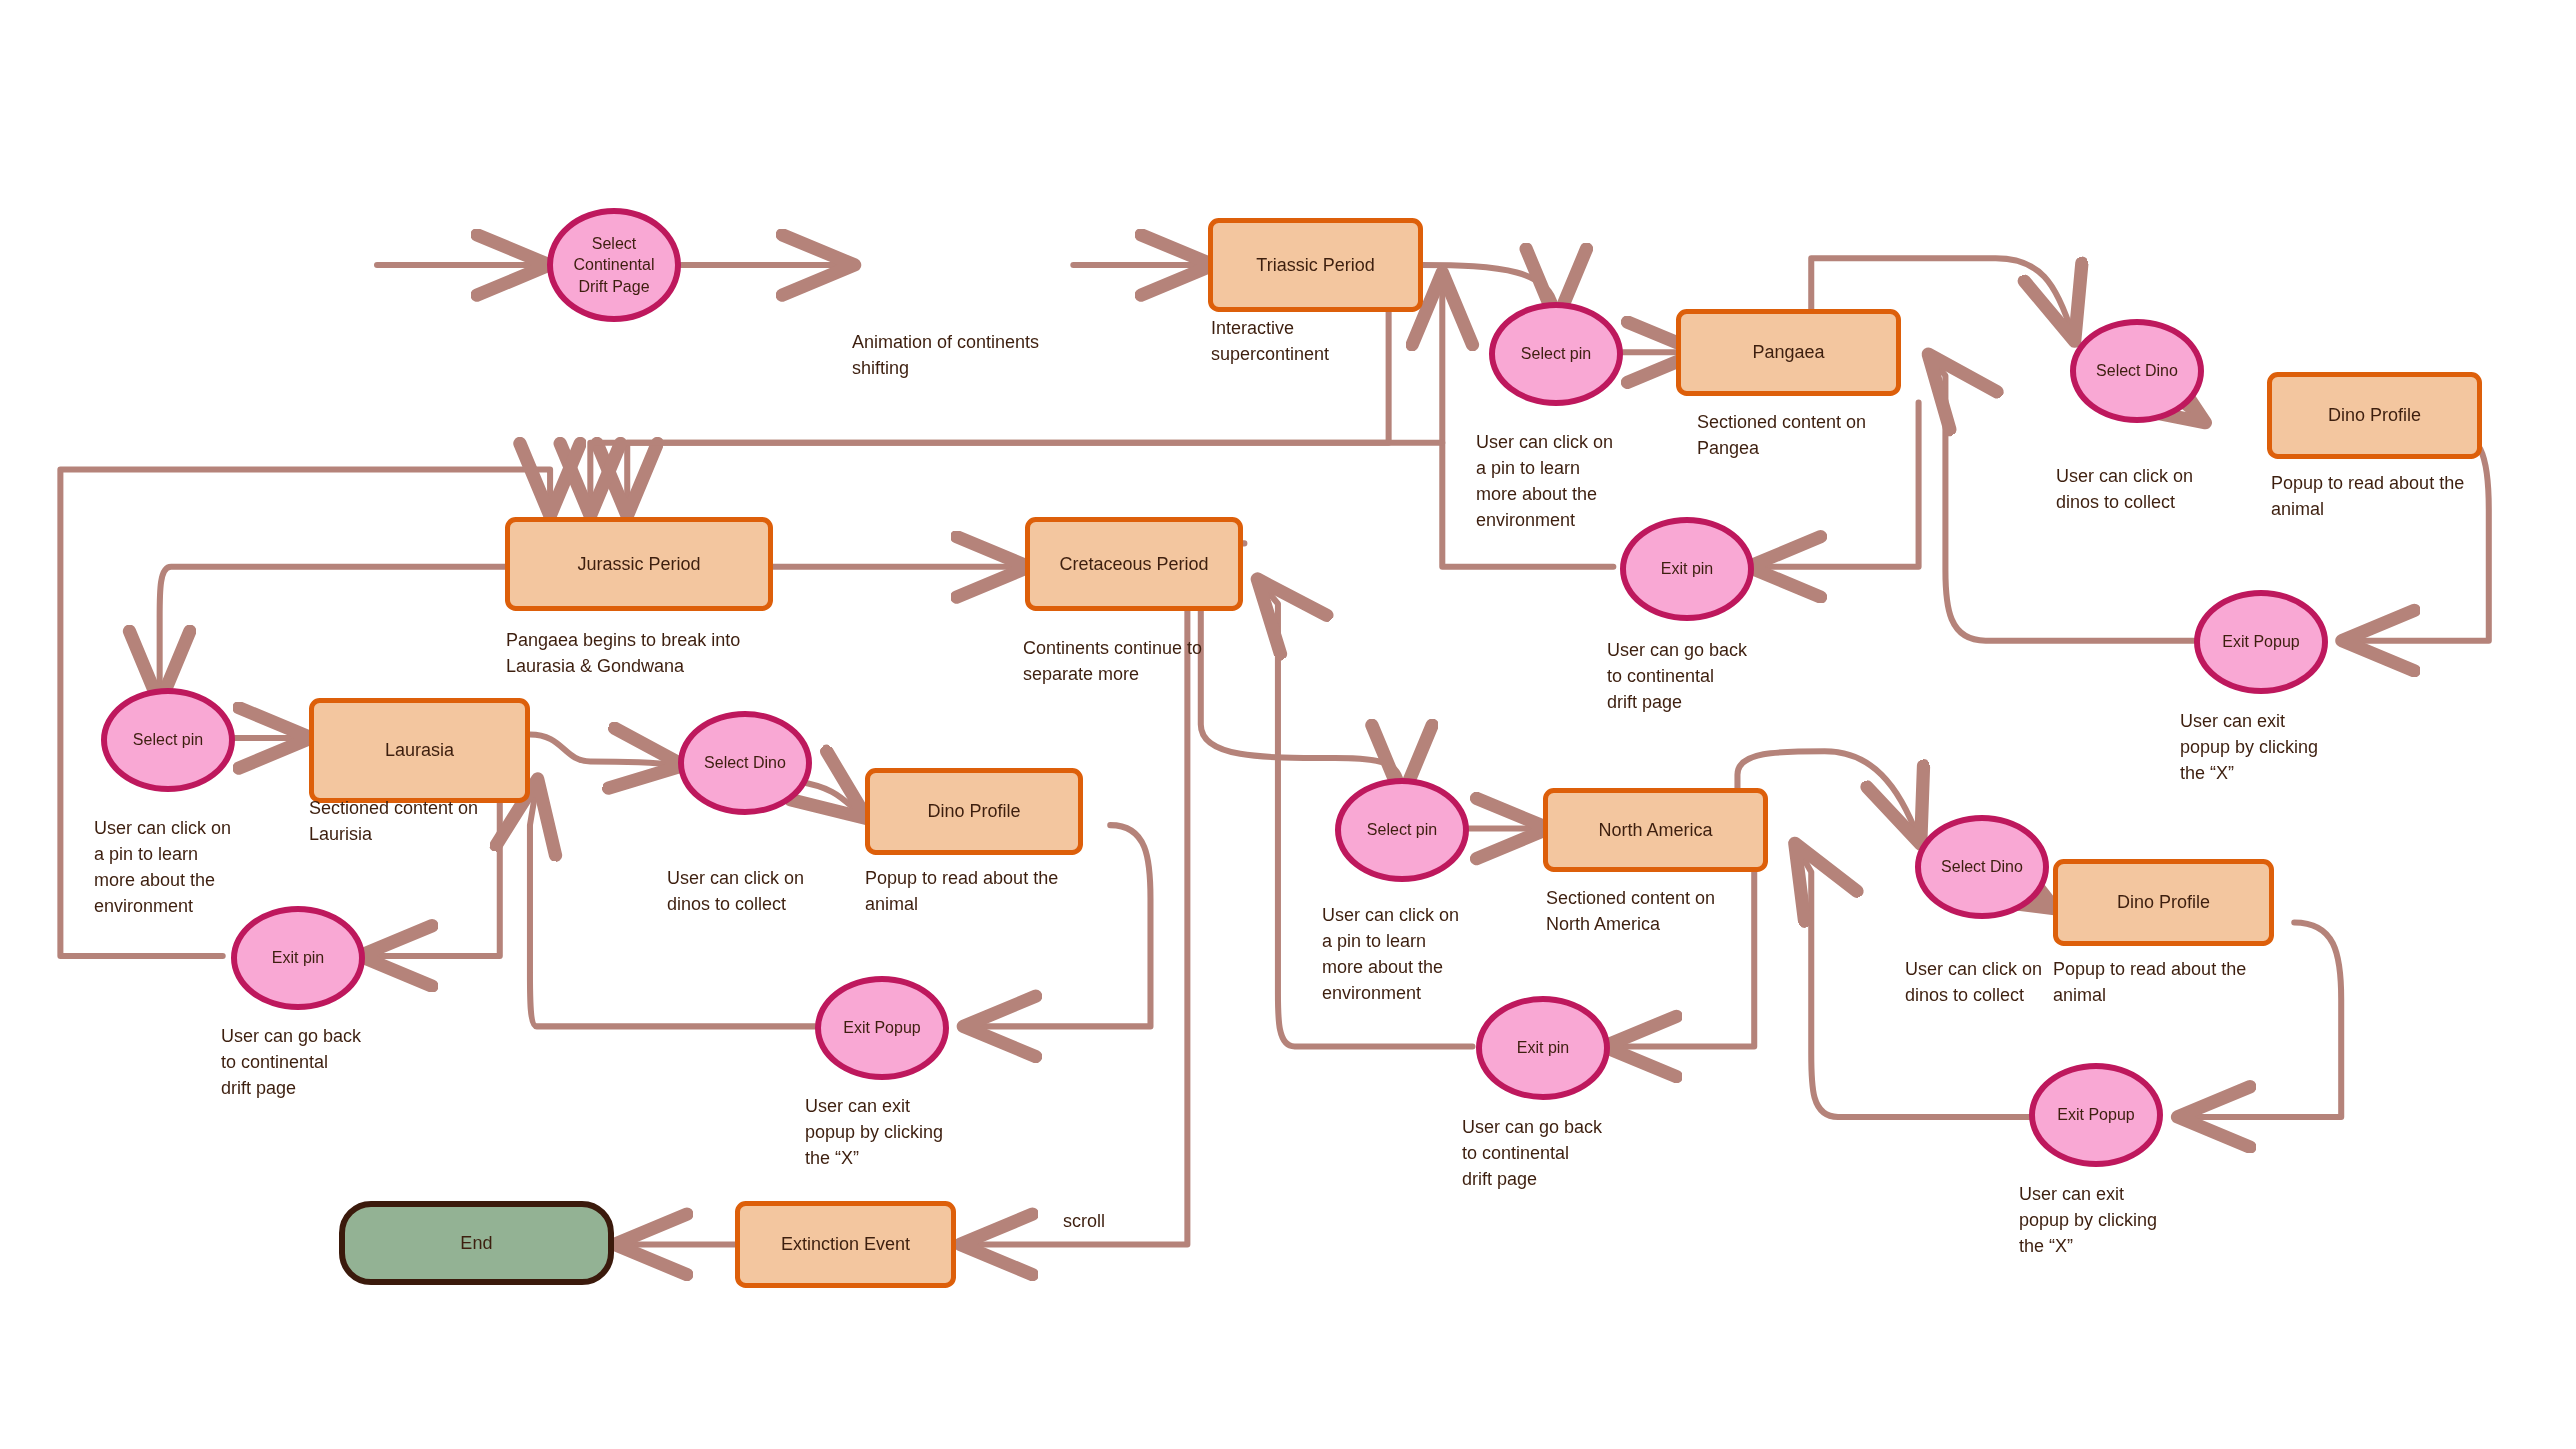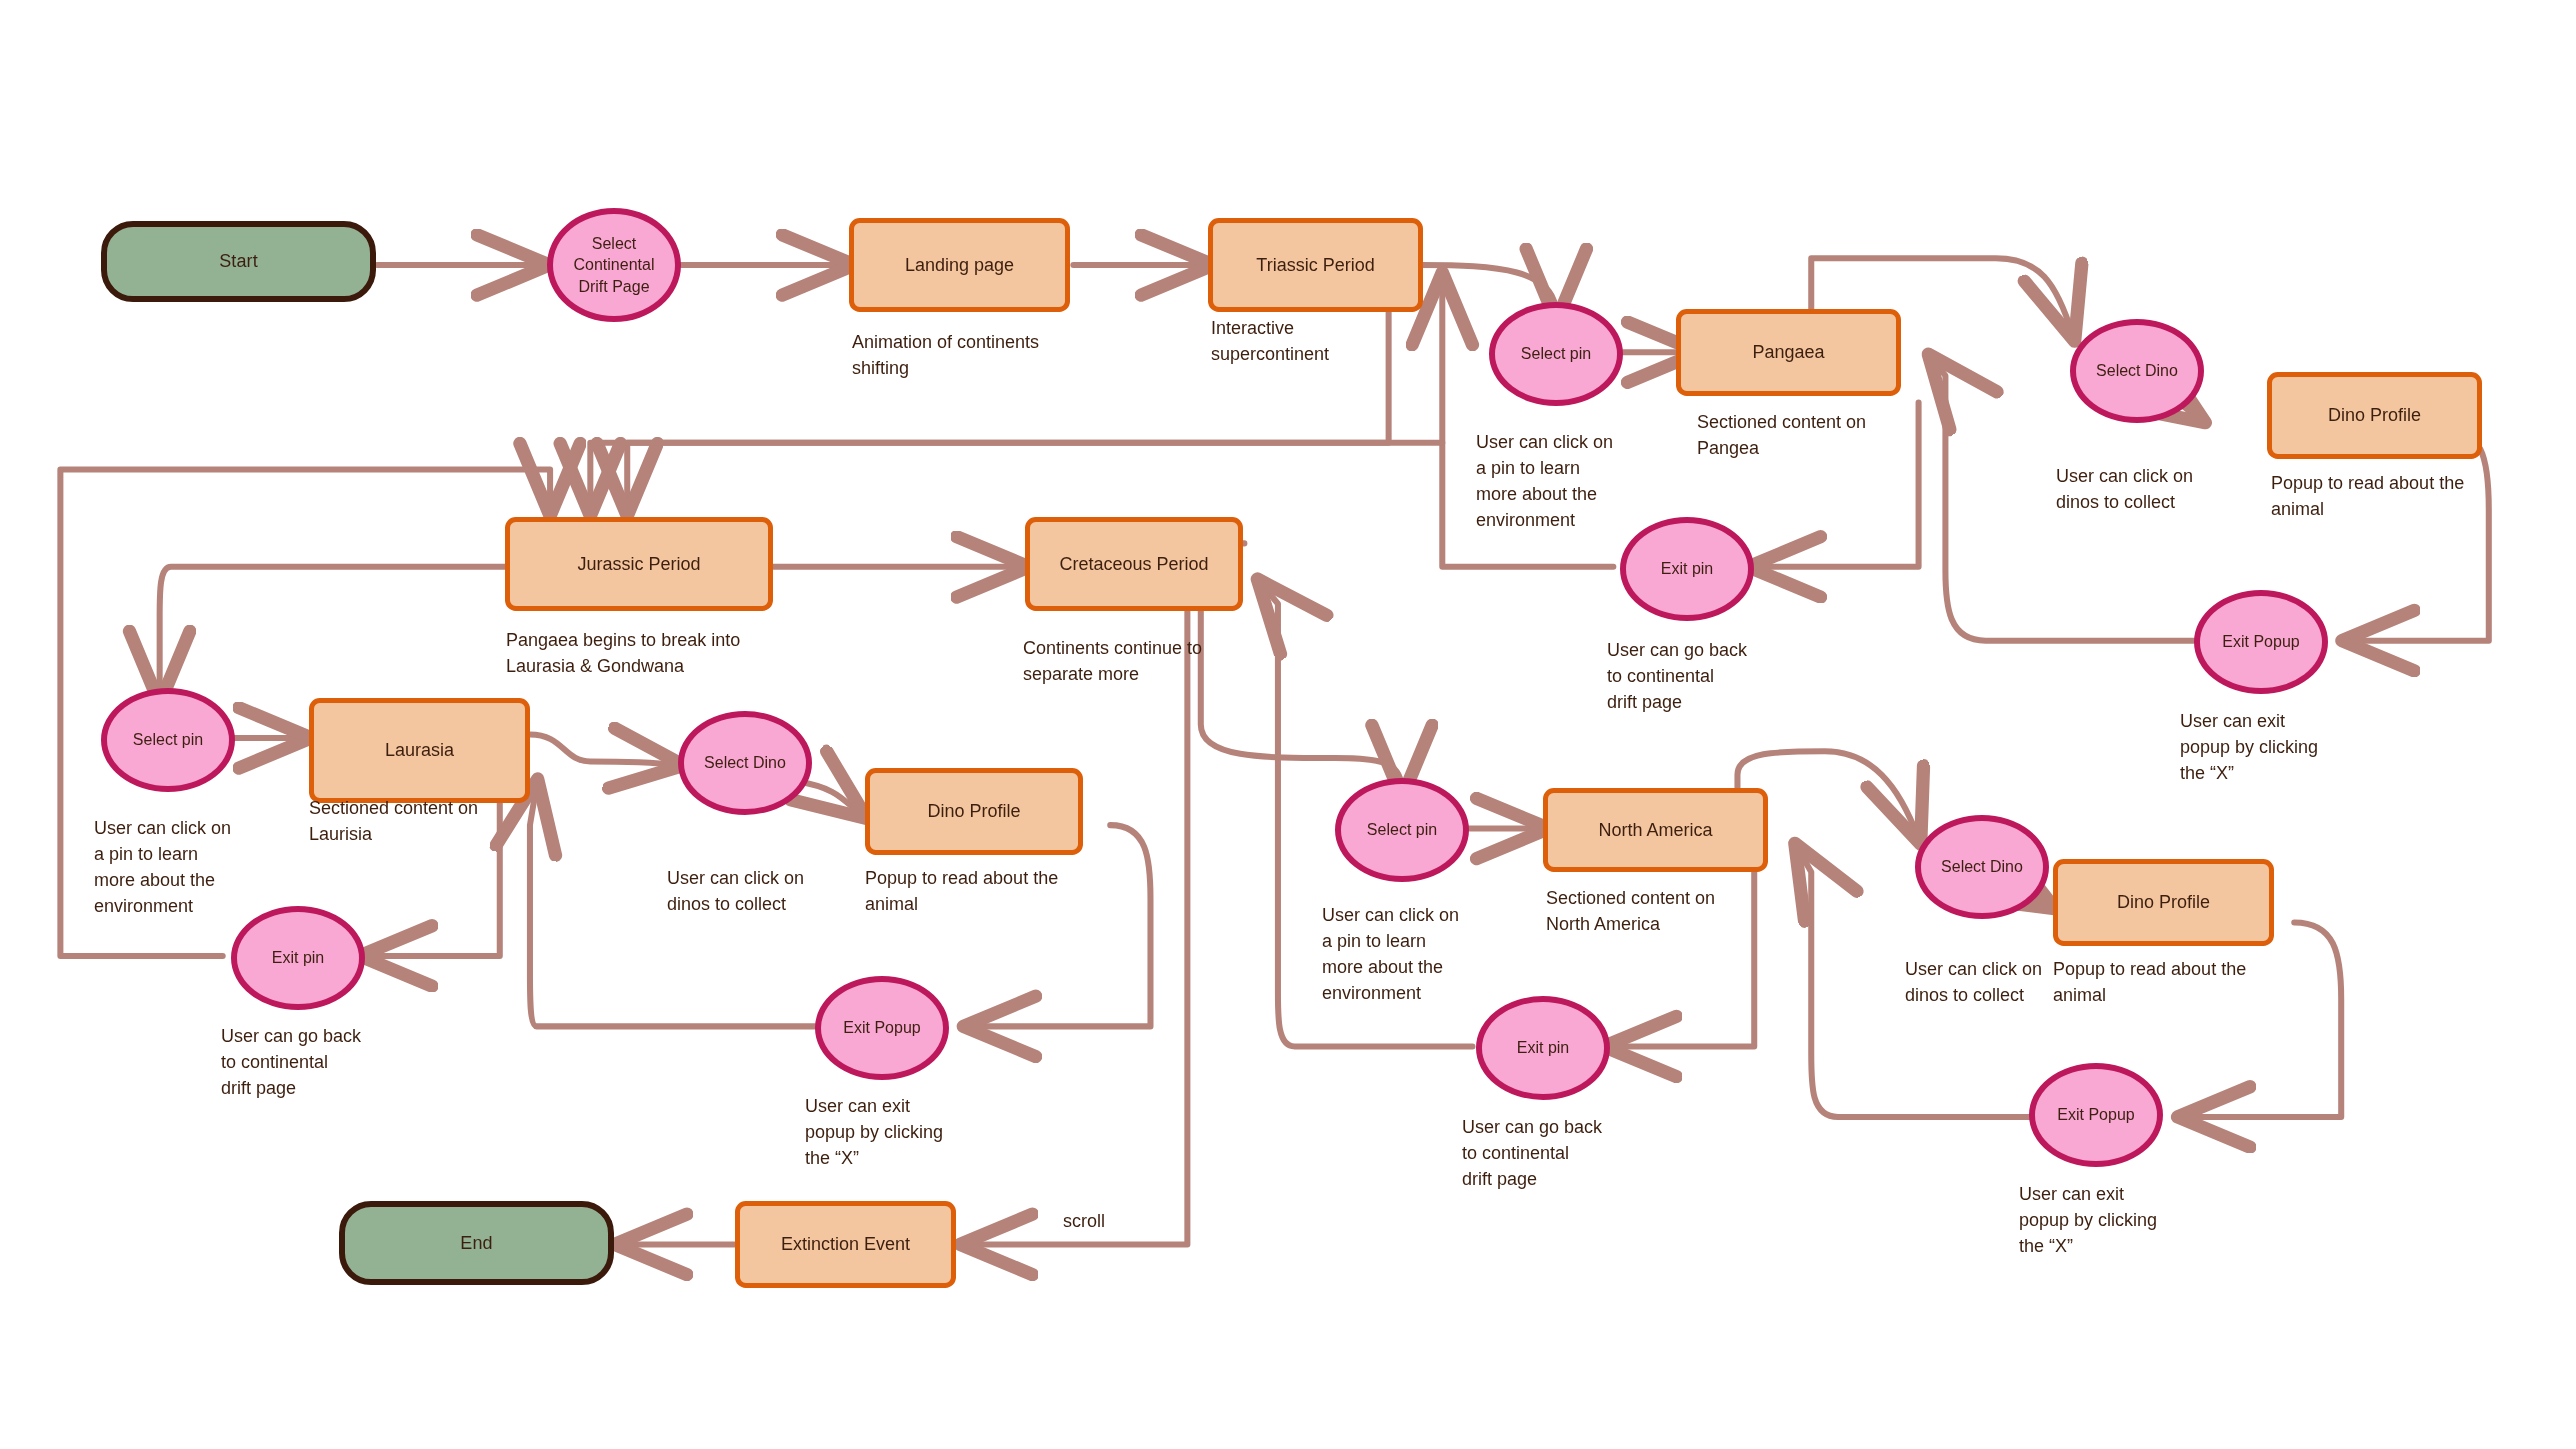--- a/index.html
+++ b/index.html
@@ -105,27 +105,25 @@
       <path d="M3420,1375 C3480,1375 3490,1420 3490,1490 L3490,1665 L3255,1665"></path>
 
       <path d="M3030,1665 L2740,1665 C2700,1665 2700,1620 2700,1570 L2700,1300 L2680,1265"></path>
 
       <path d="M1855,810 L1790,810 C1770,810 1770,830 1770,860 L1770,1855 L1440,1855"></path>
 
       <path d="M1095,1855 L925,1855"></path>
     </g>
   </svg>
 
-  <div class="node term" style="left:101px;top:221px;width:275px;height:81px;">Start</div>
 
   <div class="node ell" style="left:547px;top:208px;width:134px;height:114px;white-space:pre-line;">Select
 Continental
 Drift Page</div>
 
-  <div class="node proc" style="left:849px;top:218px;width:221px;height:94px;">Landing page</div>
   <div class="note" style="left:852px;top:329px;width:241px;">Animation of continents
 shifting</div>
 
   <div class="node proc" style="left:1208px;top:218px;width:215px;height:94px;">Triassic Period</div>
   <div class="note" style="left:1211px;top:315px;width:221px;">Interactive
 supercontinent</div>
 
   <div class="node ell" style="left:1489px;top:302px;width:134px;height:104px;">Select pin</div>
   <div class="note" style="left:1476px;top:429px;width:201px;">User can click on
 a pin to learn

